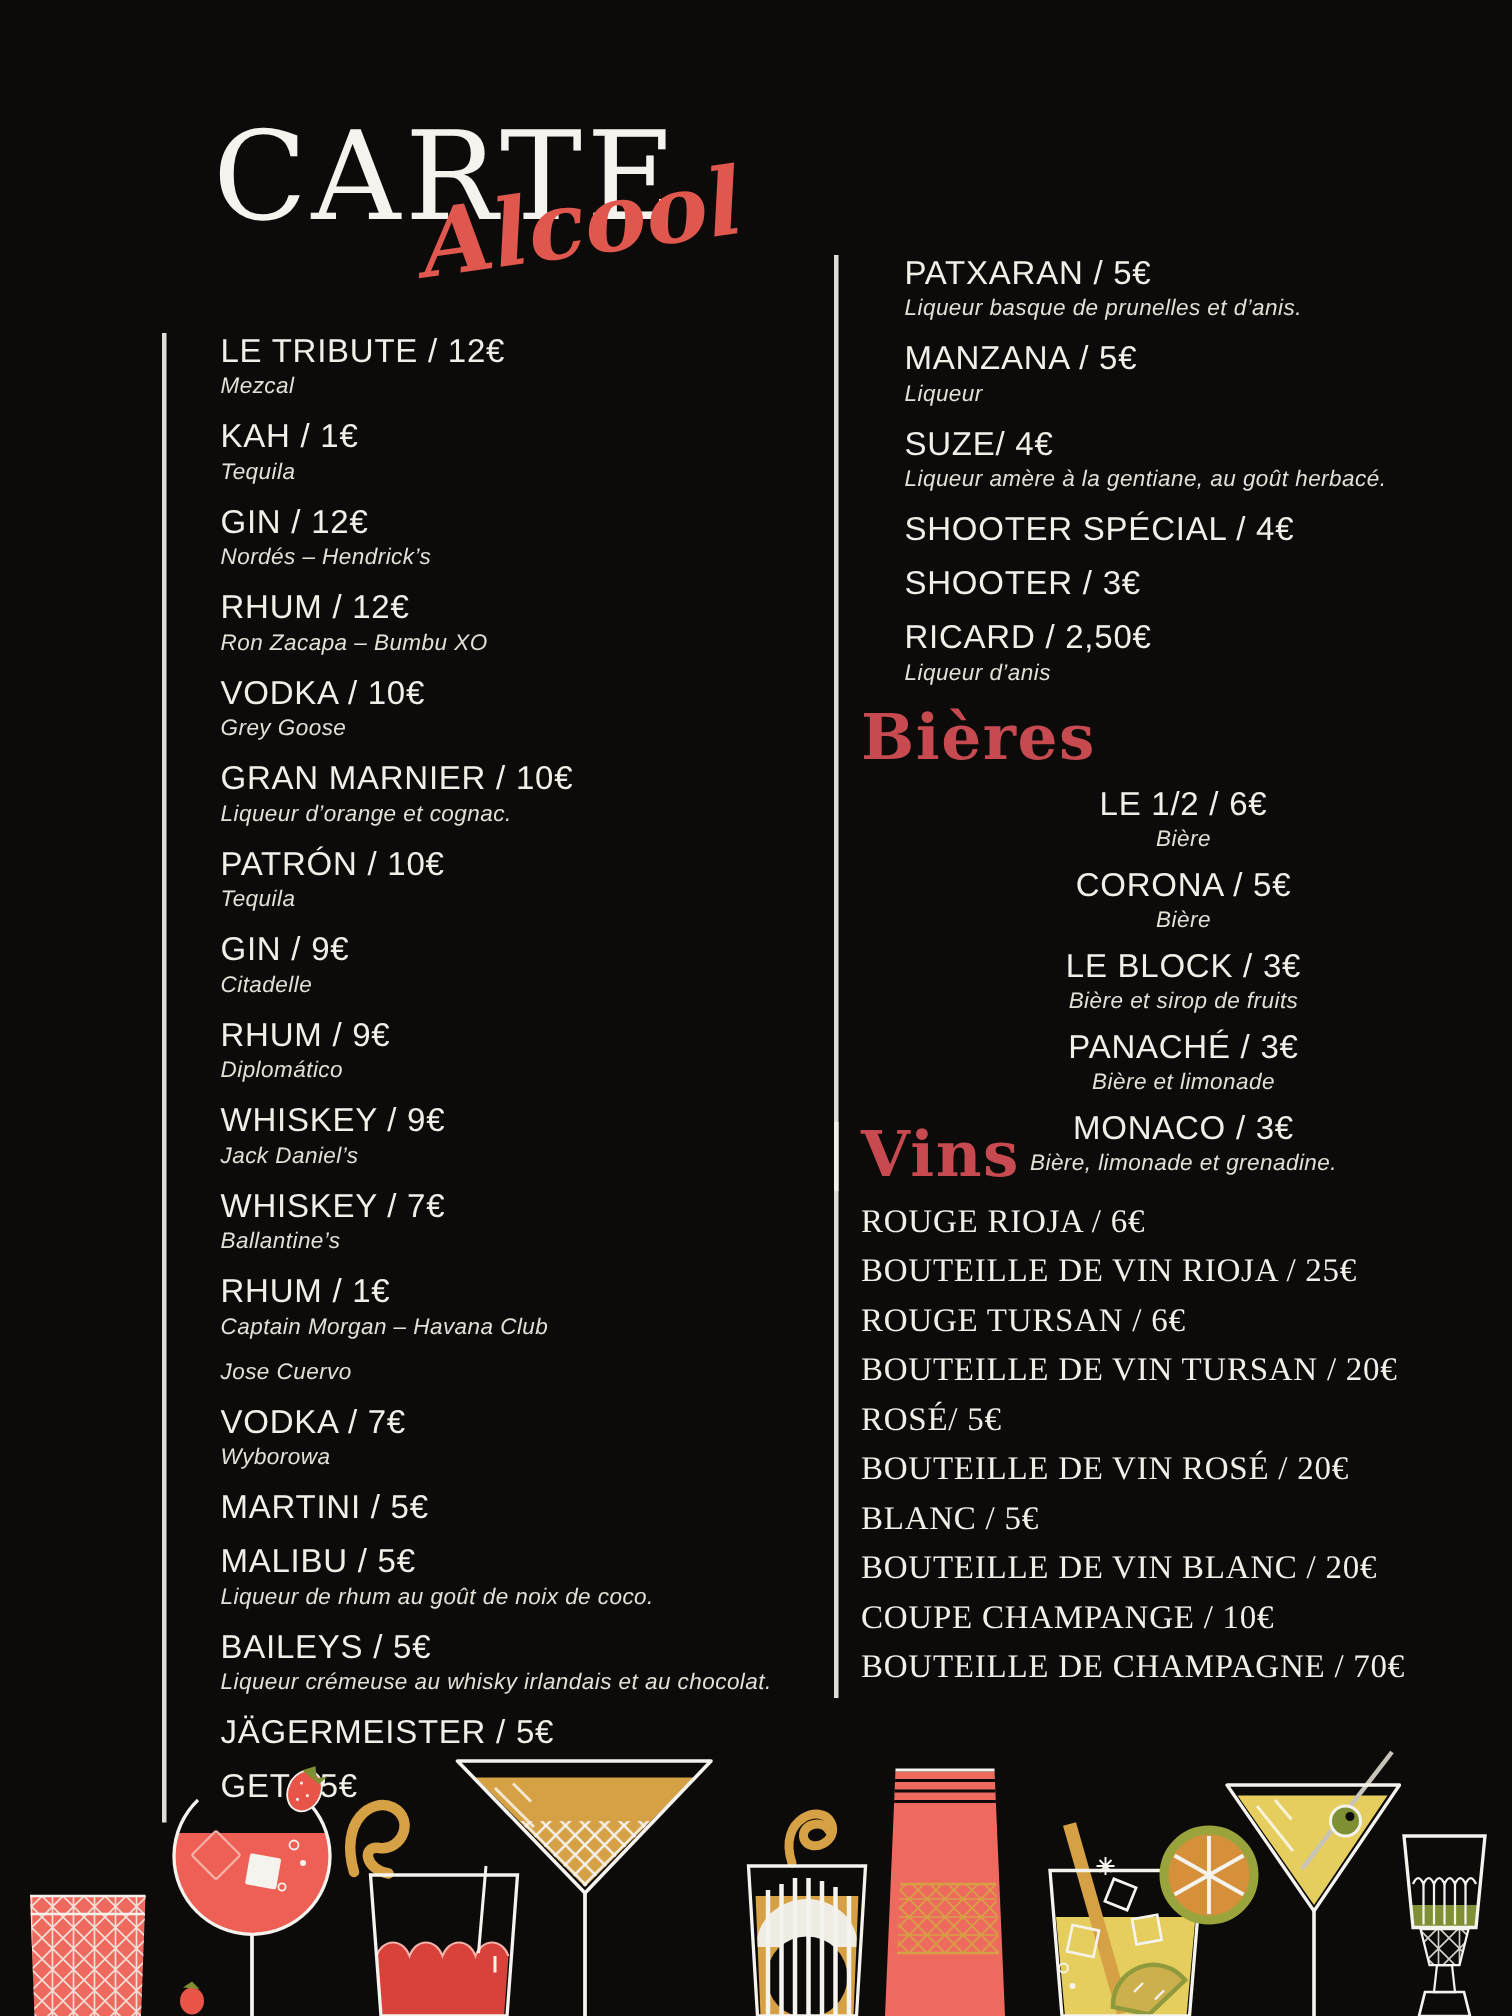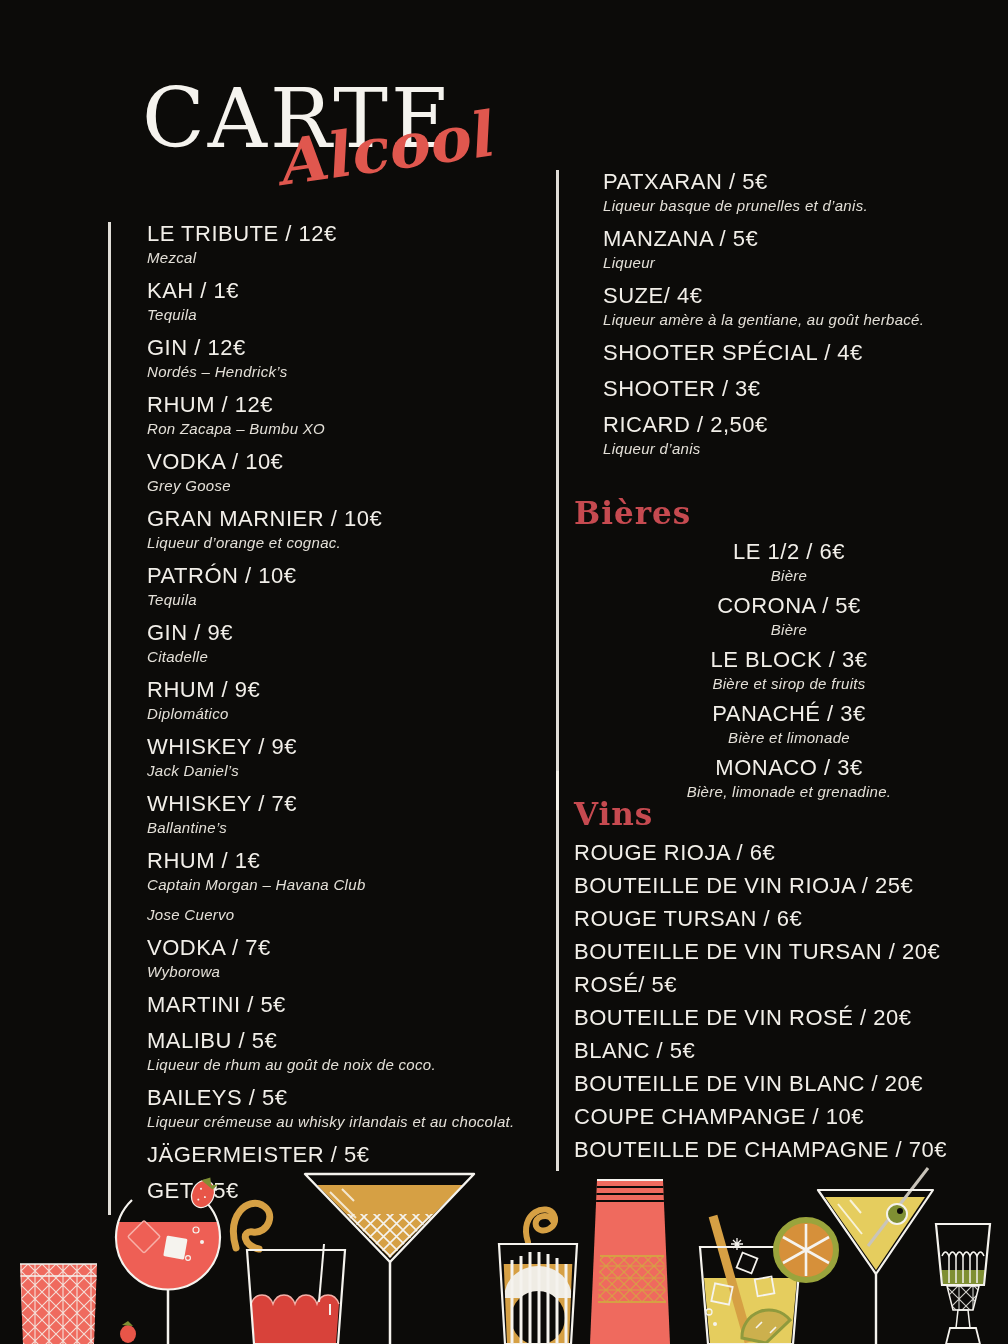--- a/index.html
+++ b/index.html
@@ -16,27 +16,27 @@
   .title{font-family:"DejaVu Serif","Liberation Serif",serif;font-size:82px;line-height:1;
          color:var(--white,#f5f3ee);letter-spacing:3px;font-weight:400;}
   .subtitle{position:absolute;left:138px;top:40px;font-family:"DejaVu Serif","Liberation Serif",serif;
          font-style:italic;font-size:62px;line-height:1;color:var(--script,#e0574e);
          transform:rotate(-8deg);font-weight:700;}
   
   .col{position:absolute;border-left:3px solid rgba(244,241,234,.92);padding-left:15px;width:430px;}
   .col-left{left:108px;top:222px;padding-left:36px;}
   .sec-liqueurs{left:556px;top:170px;padding-left:44px;}
   .sec-bieres{left:556px;top:470px;}
-  .sec-vins{left:556px;top:771px;}
+  .sec-vins{left:556px;top:748px;}
   .section-heading{font-family:"DejaVu Serif","Liberation Serif",serif;font-weight:700;
-         font-size:31px;line-height:1.05;color:var(--heading,#c64a50);
-         letter-spacing:1px;margin-bottom:10px;margin-top:27px;}
+         font-size:42px;line-height:1.05;color:var(--heading,#c64a50);
+         letter-spacing:1px;margin-bottom:10px;}
   .menu-item{margin-bottom:12px;}
   .sec-bieres .menu-item{margin-bottom:9px;text-align:center;}
-  .sec-vins .menu-item{margin-bottom:9px;}
+  .sec-vins .menu-item{margin-bottom:9px;font-family:Liberation Serif, serif;}
   .item-name{font-size:22px;line-height:24px;letter-spacing:.5px;color:var(--text,#f2efe9);}
   .item-desc{font-size:15px;line-height:18px;letter-spacing:.3px;color:var(--muted,#e4e0d8);margin-top:3px;font-style:italic;}
   
   .glass-strip{position:absolute;left:0;bottom:0;width:1008px;height:192px;}
 </style>
 </head>
 <body>
 
 <div class="page">
 

